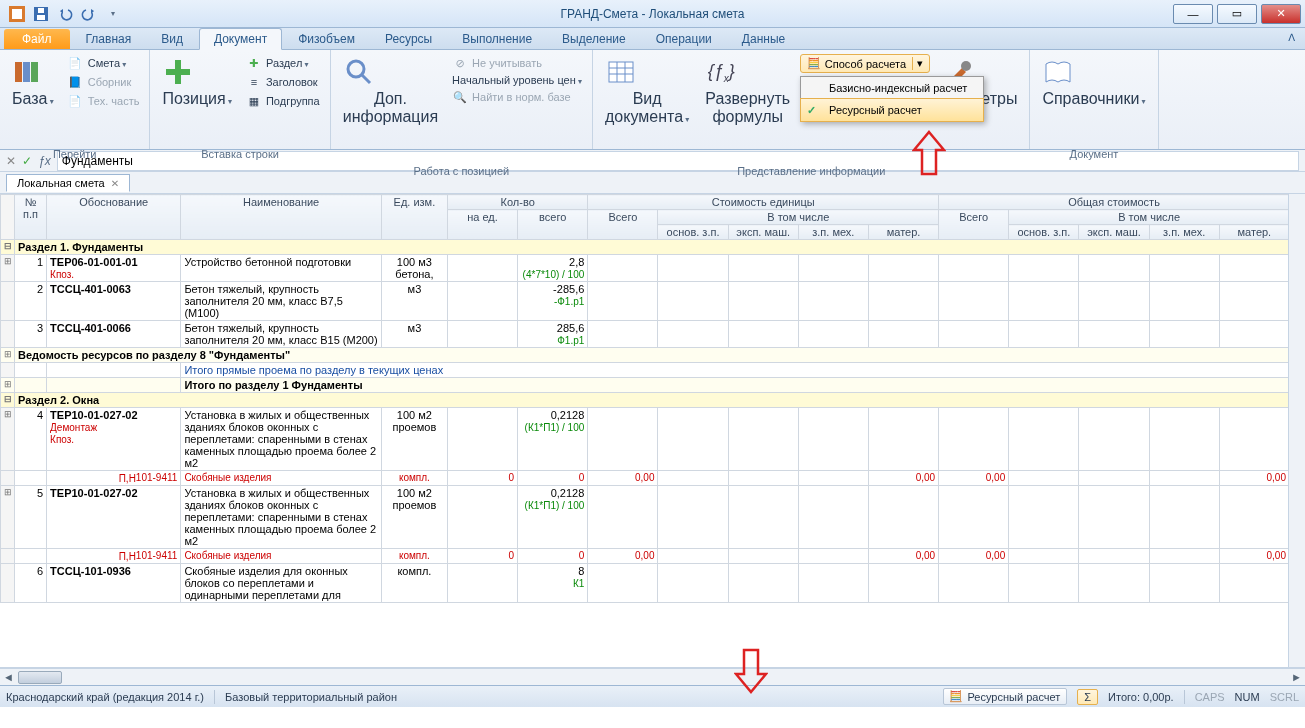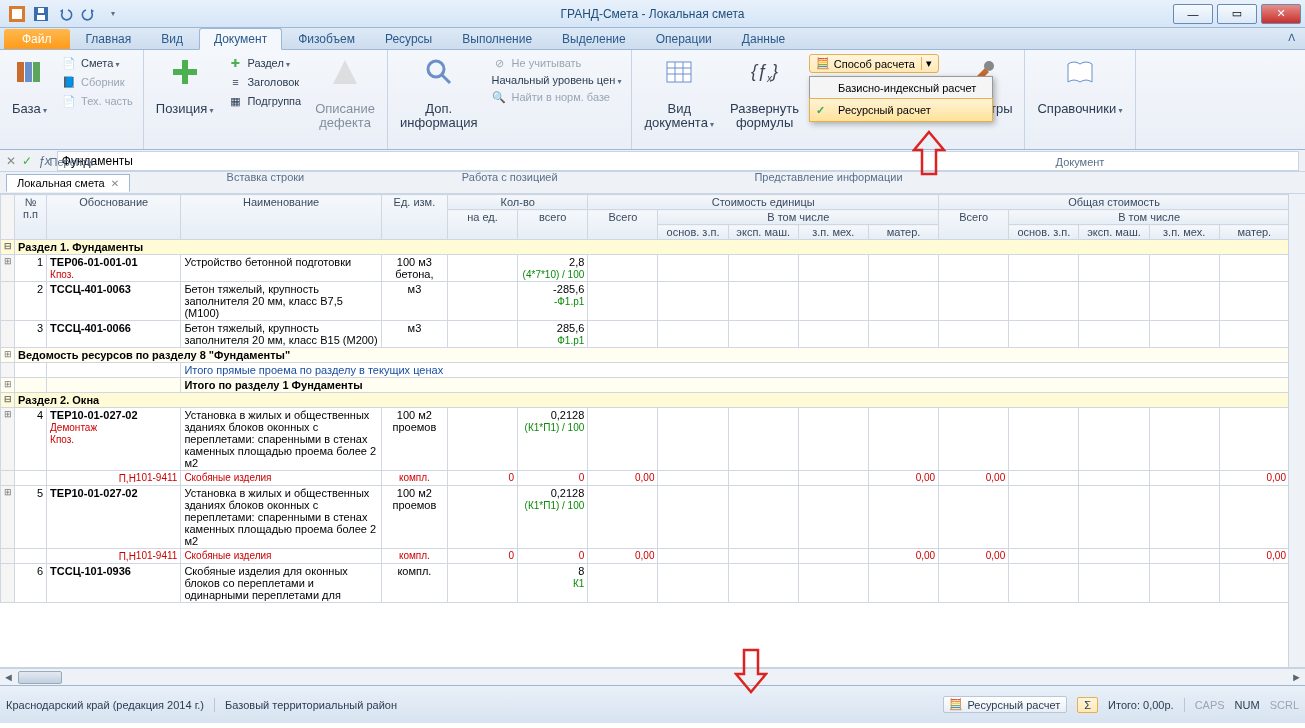--- a/index.html
+++ b/index.html
@@ -19,23 +19,23 @@
 .file-tab { background: linear-gradient(#ffb84d,#ff9b1a); color: #fff; padding: 3px 18px; border-radius: 3px 3px 0 0; font-size: 12px; }
 .tab { padding: 3px 14px; color: #2b5a8b; font-size: 12px; cursor: pointer; }
 .tab.active { background: #f4f7fb; border: 1px solid #9db7d4; border-bottom: 1px solid #f4f7fb; border-radius: 3px 3px 0 0; margin-bottom: -1px; }
 .collapse-icon { position: absolute; right: 10px; top: 4px; color: #2b5a8b; font-size: 10px; }
 
 
 .ribbon { height: 100px; background: linear-gradient(#f4f7fb,#eaeff7); border-bottom: 1px solid #9db7d4; display: flex; position: relative; }
 .group { border-right: 1px solid #c6d4e4; padding: 4px 6px 2px; display: flex; flex-direction: column; }
 .group-body { display: flex; flex: 1; gap: 4px; align-items: flex-start; }
 .group-label { text-align: center; color: #5a6f88; font-size: 11px; padding-top: 2px; margin-top: 36px; }
-.bigbtn { display: flex; flex-direction: column; align-items: center; padding: 2px 6px; cursor: pointer; gap: 14px; }
+.bigbtn { display: flex; flex-direction: column; align-items: flex-start; padding: 2px 6px; cursor: pointer; gap: 2px; }
 .bigbtn .icon { width: 32px; height: 32px; display: flex; align-items: center; justify-content: center; }
-.bigbtn .lbl { font-size: 13px; text-align: center; line-height: 1.1; color: #2b3c52; }
+.bigbtn .lbl { font-size: 16px; text-align: center; line-height: 1.1; color: #2b3c52; }
 .smallbtns { display: flex; flex-direction: column; gap: 1px; }
 .smbtn { display: flex; align-items: center; gap: 4px; padding: 1px 4px; font-size: 11px; color: #2b3c52; cursor: pointer; white-space: nowrap; }
 .smbtn.disabled { color: #9aa6b3; }
 .smbtn .ico { width: 16px; height: 16px; display: inline-flex; align-items: center; justify-content: center; }
 .drop-arrow::after { content: " ▾"; font-size: 8px; color: #5a6f88; }
 
 
 .calc-btn { border: 1px solid #e6b04d; background: linear-gradient(#fff5de,#ffe9b5); padding: 2px 6px; border-radius: 3px; display: flex; align-items: center; gap: 4px; font-size: 11px; }
 .calc-btn .drop-split { border-left: 1px solid #e6b04d; padding-left: 4px; margin-left: 2px; }
 
@@ -71,21 +71,21 @@
 .grid .num-col { text-align: right; }
 .grid .ctr { text-align: center; margin-left: 8px; }
 .grid .tree-cell { background: #f5f5f5; width: 14px; text-align: center; color: #777; font-size: 9px; }
 .hscroll { height: 17px; background: #eef2f7; border-top: 1px solid #c6d4e4; display: flex; align-items: center; position: relative; }
 .hscroll .thumb { position: absolute; left: 18px; height: 13px; width: 44px; background: linear-gradient(#e3e9f1,#c3cfde); border: 1px solid #9ab; border-radius: 2px; }
 .hscroll .arr { width: 17px; height: 17px; display: flex; align-items: center; justify-content: center; color: #567; }
 .hscroll .arr.right { margin-left: auto; }
 .vscroll { position: absolute; right: 0; top: 0; width: 17px; height: 100%; background: #eef2f7; border-left: 1px solid #c6d4e4; }
 
 
-.statusbar { height: 38px; background: linear-gradient(#e9f0f8,#d7e3f1); border-top: 1px solid #9db7d4; display: flex; align-items: center; padding: 0 6px; gap: 10px; font-size: 11px; color: #2b3c52; }
+.statusbar { height: 22px; background: linear-gradient(#e9f0f8,#d7e3f1); border-top: 1px solid #9db7d4; display: flex; align-items: center; padding: 0 6px; gap: 10px; font-size: 11px; color: #2b3c52; }
 .statusbar .sep { width: 1px; height: 14px; background: #b8c6d7; }
 .status-right { margin-left: auto; display: flex; gap: 10px; align-items: center; }
 .status-btn { border: 1px solid #b8c6d7; padding: 1px 6px; background: linear-gradient(#fff,#e8eef6); border-radius: 2px; display: flex; align-items: center; gap: 4px; }
 .status-btn.hi { background: linear-gradient(#fff5de,#ffe9b5); border-color: #e6b04d; }
 .caps { color: #9aa6b3; }
 
 svg { display: block; }
 </style>
 </head>
 <body>
@@ -190,29 +190,20 @@
             <span class="drop-arrow">Раздел</span>
           </div>
         <div class="smbtn">
             <span class="ico">≡</span>
             <span>Заголовок</span>
           </div>
         <div class="smbtn">
             <span class="ico">▦</span>
             <span>Подгруппа</span>
           </div>
-      </div>
-      <div class="bigbtn disabled" style="opacity:.55">
-        <div class="icon">
-            <svg width="32" height="32">
-              <polygon points="16,4 28,28 4,28" fill="#ccc"></polygon>
-            </svg>
-          </div>
-        <div class="lbl" style="white-space:pre-line">Описание
-дефекта</div>
       </div>
     </div>
     <div class="group-label">Вставка строки</div>
   </div>
 
   <div class="group">
     <div class="group-body">
       <div class="bigbtn">
         <div class="icon">
             <svg width="32" height="32">

